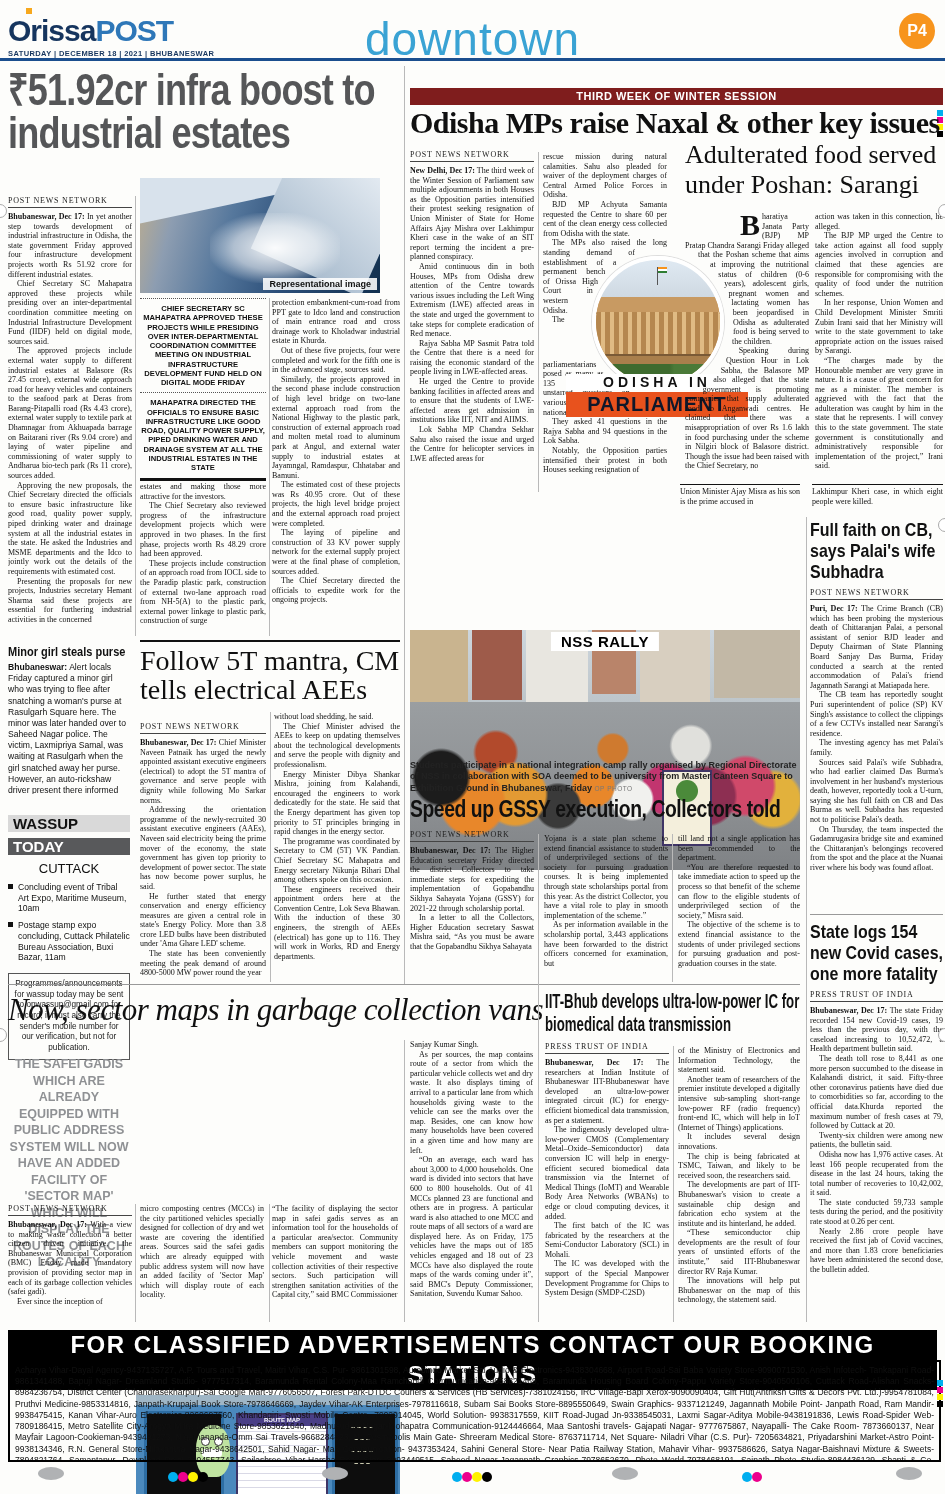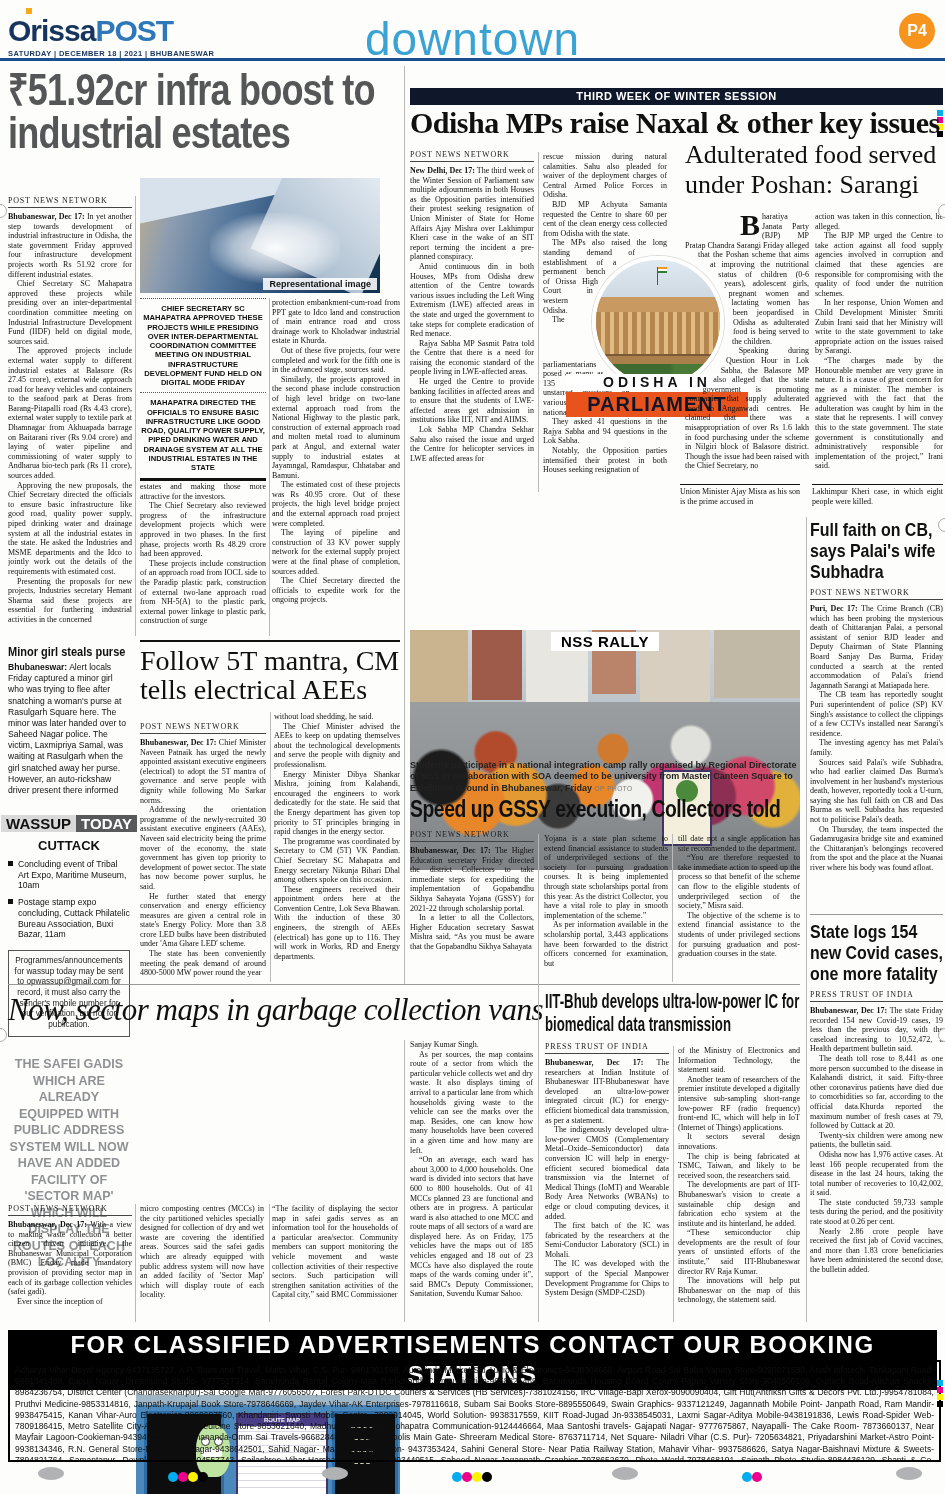--- a/index.html
+++ b/index.html
@@ -39,21 +39,21 @@
            text-align:center;text-transform:uppercase;}
   .chip{background:rgba(255,255,255,.88);font-family:"Liberation Sans",sans-serif;font-weight:bold;font-size:9px;
         padding:1px 6px;color:#111;}
   .photolabel{background:#fff;font-family:"Liberation Sans",sans-serif;font-weight:bold;font-size:15px;letter-spacing:.5px;
         padding:1px 10px;color:#000;}
   .caption{font-family:"Liberation Sans",sans-serif;font-weight:bold;font-size:9px;line-height:1.25;color:#222;text-align:left;}
   .credit{font-weight:normal;font-size:6.5px;color:#777;letter-spacing:.5px;}
   
   .wchip1{background:#d9d9d9;color:#111;font-family:"Liberation Sans",sans-serif;font-weight:bold;font-size:15px;padding:0 5px;}
   .wchip2{background:#58595b;color:#fff;font-family:"Liberation Sans",sans-serif;font-weight:bold;font-size:15px;padding:0 5px;}
-  .wcity{font-family:"Liberation Sans",sans-serif;font-weight:bold;font-size:13px;text-align:center;}
+  .wcity{font-family:"Liberation Sans",sans-serif;font-weight:normal;font-size:13px;text-align:center;}
   .witem{font-family:"Liberation Sans",sans-serif;font-size:8.6px;line-height:1.25;display:flex;gap:5px;margin-top:6px;}
   .wsq{width:5px;height:5px;background:#111;flex:none;margin-top:2px;}
   .wnote{border:1px solid #555;font-family:"Liberation Sans",sans-serif;font-size:8.2px;line-height:1.3;text-align:center;
          padding:5px 4px;color:#222;}
   .minorbody{font-family:"Liberation Sans",sans-serif;font-size:8.6px;line-height:1.3;text-align:left;}
   
   .parl-circle{width:124px;height:124px;border-radius:50%;background:linear-gradient(180deg,#dfe9f2 0%,#cfd9e2 30%,#c89a62 34%,#c89a62 100%);
                border:4px solid #fff;box-shadow:0 0 0 1px #ddd;overflow:hidden;position:relative;}
   .parl-cols{position:absolute;left:0;right:0;top:42%;height:34%;
      background:repeating-linear-gradient(90deg,#b5874f 0 5px,#e0bb84 5px 9px);}
@@ -136,21 +136,21 @@
     </div>
   <div class="abs col cont" style="left:272px;top:298px;width:128px;height:340px;">
       <p>protection embankment-cum-road from PPT gate to Idco land and construction of main entrance road and cross drainage work to Kholadwar industrial estate in Khurda.</p>
       <p>Out of these five projects, four were completed and work for the fifth one is in the advanced stage, sources said.</p>
       <p>Similarly, the projects approved in the second phase include construction of high level bridge on two-lane external approach road from the National Highway to the plastic park, construction of external approach road and molten metal road to aluminum park at Angul, and external water supply to industrial estates at Jayamngal, Ramdaspur, Chhatabar and Bamuni.</p>
       <p>The estimated cost of these projects was Rs 40.95 crore. Out of these projects, the high level bridge project and the external approach road project were completed.</p>
       <p>The laying of pipeline and construction of 33 KV power supply network for the external supply project were at the final phase of completion, sources added.</p>
       <p>The Chief Secretary directed the officials to expedite work for the ongoing projects.</p>
     </div>
 
-  <div class="abs" style="left:410px;top:88px;width:533px;height:17px;background:#0f172a;color:#fff;font-family:'Liberation Sans',sans-serif;font-weight:bold;font-size:11px;letter-spacing:.5px;text-align:center;line-height:17px;">THIRD WEEK OF WINTER SESSION</div>
+  <div class="abs" style="left:410px;top:88px;width:533px;height:17px;background:#7f1d1d;color:#fff;font-family:'Liberation Sans',sans-serif;font-weight:bold;font-size:11px;letter-spacing:.5px;text-align:center;line-height:17px;">THIRD WEEK OF WINTER SESSION</div>
   <div class="abs hl-serif" style="left:410px;top:106px;width:535px;font-size:30px;font-weight:bold;letter-spacing:-.5px;white-space:nowrap;">Odisha MPs raise Naxal &amp; other key issues</div>
   <div class="abs byline" style="left:410px;top:150px;width:124px;">POST NEWS NETWORK</div>
   <div class="abs col" style="left:410px;top:166px;width:124px;height:326px;">
     <p class="lede"><b>New Delhi, Dec 17:</b> <span>The third week of the Winter Session of Parliament saw multiple adjournments in both Houses as the Opposition parties intensified their protest seeking resignation of Union Minister of State for Home Affairs Ajay Mishra over Lakhimpur Kheri case in the wake of an SIT report terming the incident a pre-planned conspiracy.</span></p>
     <div class="more">
         <p>Amid continuous din in both Houses, MPs from Odisha drew attention of the Centre towards various issues including the Left Wing Extremism (LWE) affected areas in the state and urged the government to take steps for complete eradication of Red menace.</p>
         <p>Rajya Sabha MP Sasmit Patra told the Centre that there is a need for raising the economic standard of the people living in LWE-affected areas.</p>
         <p>He urged the Centre to provide banking facilities in affected areas and to ensure that the students of LWE-affected areas get admission in institutions like IIT, NIT and AIIMS.</p>
         <p>Lok Sabha MP Chandra Sekhar Sahu also raised the issue and urged the Centre for helicopter services in LWE affected areas for</p>
       </div>
@@ -195,21 +195,21 @@
       <p>In her response, Union Women and Child Development Minister Smriti Zubin Irani said that her Ministry will write to the state government to take appropriate action on the issues raised by Sarangi.</p>
       <p>“The charges made by the Honourable member are very grave in nature. It is a cause of great concern for me as a minister. The member is aggrieved with the fact that the adulteration was caught by him in the state that he represents. I will convey this to the state government. The state government is constitutionally and administratively responsible for implementation of the project,” Irani said.</p>
     </div>
 
   <div class="abs hl-sans condensed" style="left:8px;top:645px;width:150px;font-size:12.5px;transform:scaleX(0.88);white-space:nowrap;">Minor girl steals purse</div>
   <div class="abs minorbody" style="left:8px;top:662px;width:122px;height:132px;overflow:hidden;">
     <b>Bhubaneswar:</b> <span>Alert locals Friday captured a minor girl who was trying to flee after snatching a woman's purse at Rasulgarh Square here. The minor was later handed over to Saheed Nagar police. The victim, Laxmipriya Samal, was waiting at Rasulgarh when the girl snatched away her purse. However, an auto-rickshaw driver present there informed the bystanders who collared the girl after a brief chase.</span>
   </div>
 
   <div class="abs" style="left:8px;top:815px;width:122px;">
-    <div style="display:flex;justify-content:center;gap:0;">
+    <div style="display:flex;justify-content:space-between;gap:6px;flex-direction:column;">
       <span class="wchip1">WASSUP</span>
         <span class="wchip2">TODAY</span>
     </div>
     <div class="wcity" style="margin-top:6px;">CUTTACK</div>
     <div>
       <div class="witem">
           <span class="wsq"></span>
           <span>Concluding event of Tribal Art Expo, Maritime Museum, 10am</span>
         </div>
       <div class="witem">
@@ -277,21 +277,21 @@
     <p class="lede"><b>Bhubaneswar, Dec 17:</b> <span>The Higher Education secretary Friday directed the district Collectors to take immediate steps for expediting the implementation of Gopabandhu Sikhya Sahayata Yojana (GSSY) for 2021-22 through scholarship portal.</span></p>
     <div class="more">
         <p>In a letter to all the Collectors, Higher Education secretary Saswat Mishra said, “As you must be aware that the Gopabandhu Sikhya Sahayata</p>
       </div>
   </div>
   <div class="abs col cont" style="left:544px;top:834px;width:124px;height:148px;">
       <p>Yojana is a state plan scheme to extend financial assistance to students of underprivileged sections of the society for pursuing graduation courses. It is being implemented through state scholarships portal from this year. As the district Collector, you have a vital role to play in smooth implementation of the scheme.”</p>
       <p>As per information available in the scholarship portal, 3,443 applications have been forwarded to the district officers concerned for examination, but</p>
     </div>
   <div class="abs col cont" style="left:678px;top:834px;width:122px;height:148px;">
-      <p>till date not a single application has site recommended to the department.</p>
+      <p>till land not a single application has been recommended to the department.</p>
       <p>“You are therefore requested to take immediate action to speed up the process so that benefit of the scheme can flow to the eligible students of underprivileged section of the society,” Misra said.</p>
       <p>The objective of the scheme is to extend financial assistance to the students of under privileged sections for pursuing graduation and post-graduation courses in the state.</p>
     </div>
 
   <div class="abs hl-sans condensed" style="left:810px;top:520px;width:162px;font-size:19px;line-height:1.1;transform:scaleX(0.84);">Full faith on CB, says Palai's wife Subhadra</div>
   <div class="abs byline" style="left:810px;top:588px;width:133px;">POST NEWS NETWORK</div>
   <div class="abs col" style="left:810px;top:604px;width:133px;height:302px;">
     <p class="lede"><b>Puri, Dec 17:</b> <span>The Crime Branch (CB) which has been probing the mysterious death of Chittaranjan Pal­ai, a personal assistant of senior BJD leader and Deputy Chairman of State Planning Board Sanjay Das Burma, Friday conducted a search at the rented accommodation of Palai's friend Jagannath Sarangi at Matiapada here.</span></p>
     <div class="more">
         <p>The CB team has reportedly sought Puri superintendent of police (SP) KV Singh's assistance to collect the clippings of a few CCTVs installed near Sarangi's residence.</p>
@@ -361,21 +361,21 @@
     <p class="lede"><b>Bhubaneswar, Dec 17:</b> <span>The researchers at Indian Institute of Bhubaneswar IIT-Bhubaneswar have developed an ultra-low-power integrated circuit (IC) for energy-efficient biomedical data transmission, as per a statement.</span></p>
     <div class="more">
         <p>The indigenously developed ultra-low-power CMOS (Complementary Metal–Oxide–Semiconductor) data conversion IC will help in energy-efficient secured biomedical data transmission via the Internet of Medical Things (IoMT) and Wearable Body Area Networks (WBANs) to edge or cloud computing devices, it added.</p>
         <p>The first batch of the IC was fabricated by the researchers at the Semi-Conductor Laboratory (SCL) in Mohali.</p>
         <p>The IC was developed with the support of the Special Manpower Development Programme for Chips to System Design (SMDP-C2SD)</p>
       </div>
   </div>
   <div class="abs col cont" style="left:678px;top:1046px;width:122px;height:276px;">
       <p>of the Ministry of Electronics and Information Technology, the statement said.</p>
       <p>Another team of researchers of the premier institute developed a digitally intensive sub-sampling short-range low-power RF (radio frequency) front-end IC, which will help in IoT (Internet of Things) applications.</p>
-      <p>It sectors several design innovations.</p>
+      <p>It includes several design innovations.</p>
       <p>The chip is being fabricated at TSMC, Taiwan, and likely to be received soon, the researchers said.</p>
       <p>The developments are part of IIT-Bhubaneswar's vision to create a sustainable chip design and fabrication echo system at the institute and its hinterland, he added.</p>
       <p>“These semiconductor chip developments are the result of four years of unstinted efforts of the institute,” said IIT-Bhubaneswar director RV Raja Kumar.</p>
       <p>The innovations will help put Bhubaneswar on the map of this technology, the statement said.</p>
     </div>
 
   <div class="abs vrule" style="left:135px;top:196px;height:440px;"></div>
   <div class="abs vrule" style="left:269px;top:298px;height:338px;"></div>
   <div class="abs vrule" style="left:270px;top:712px;height:270px;"></div>
   <div class="abs vrule" style="left:404px;top:66px;height:918px;"></div>

